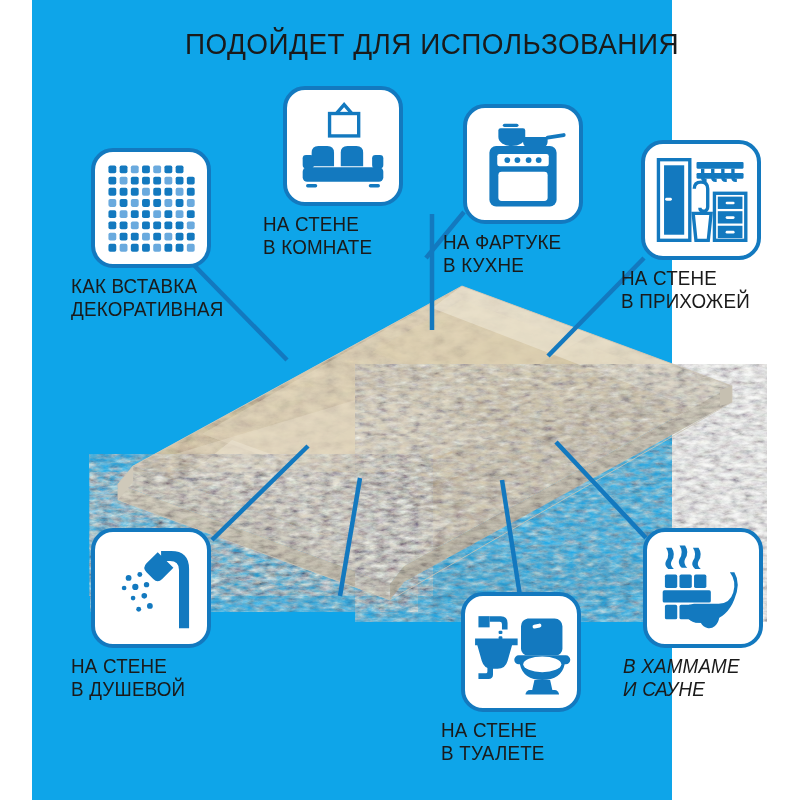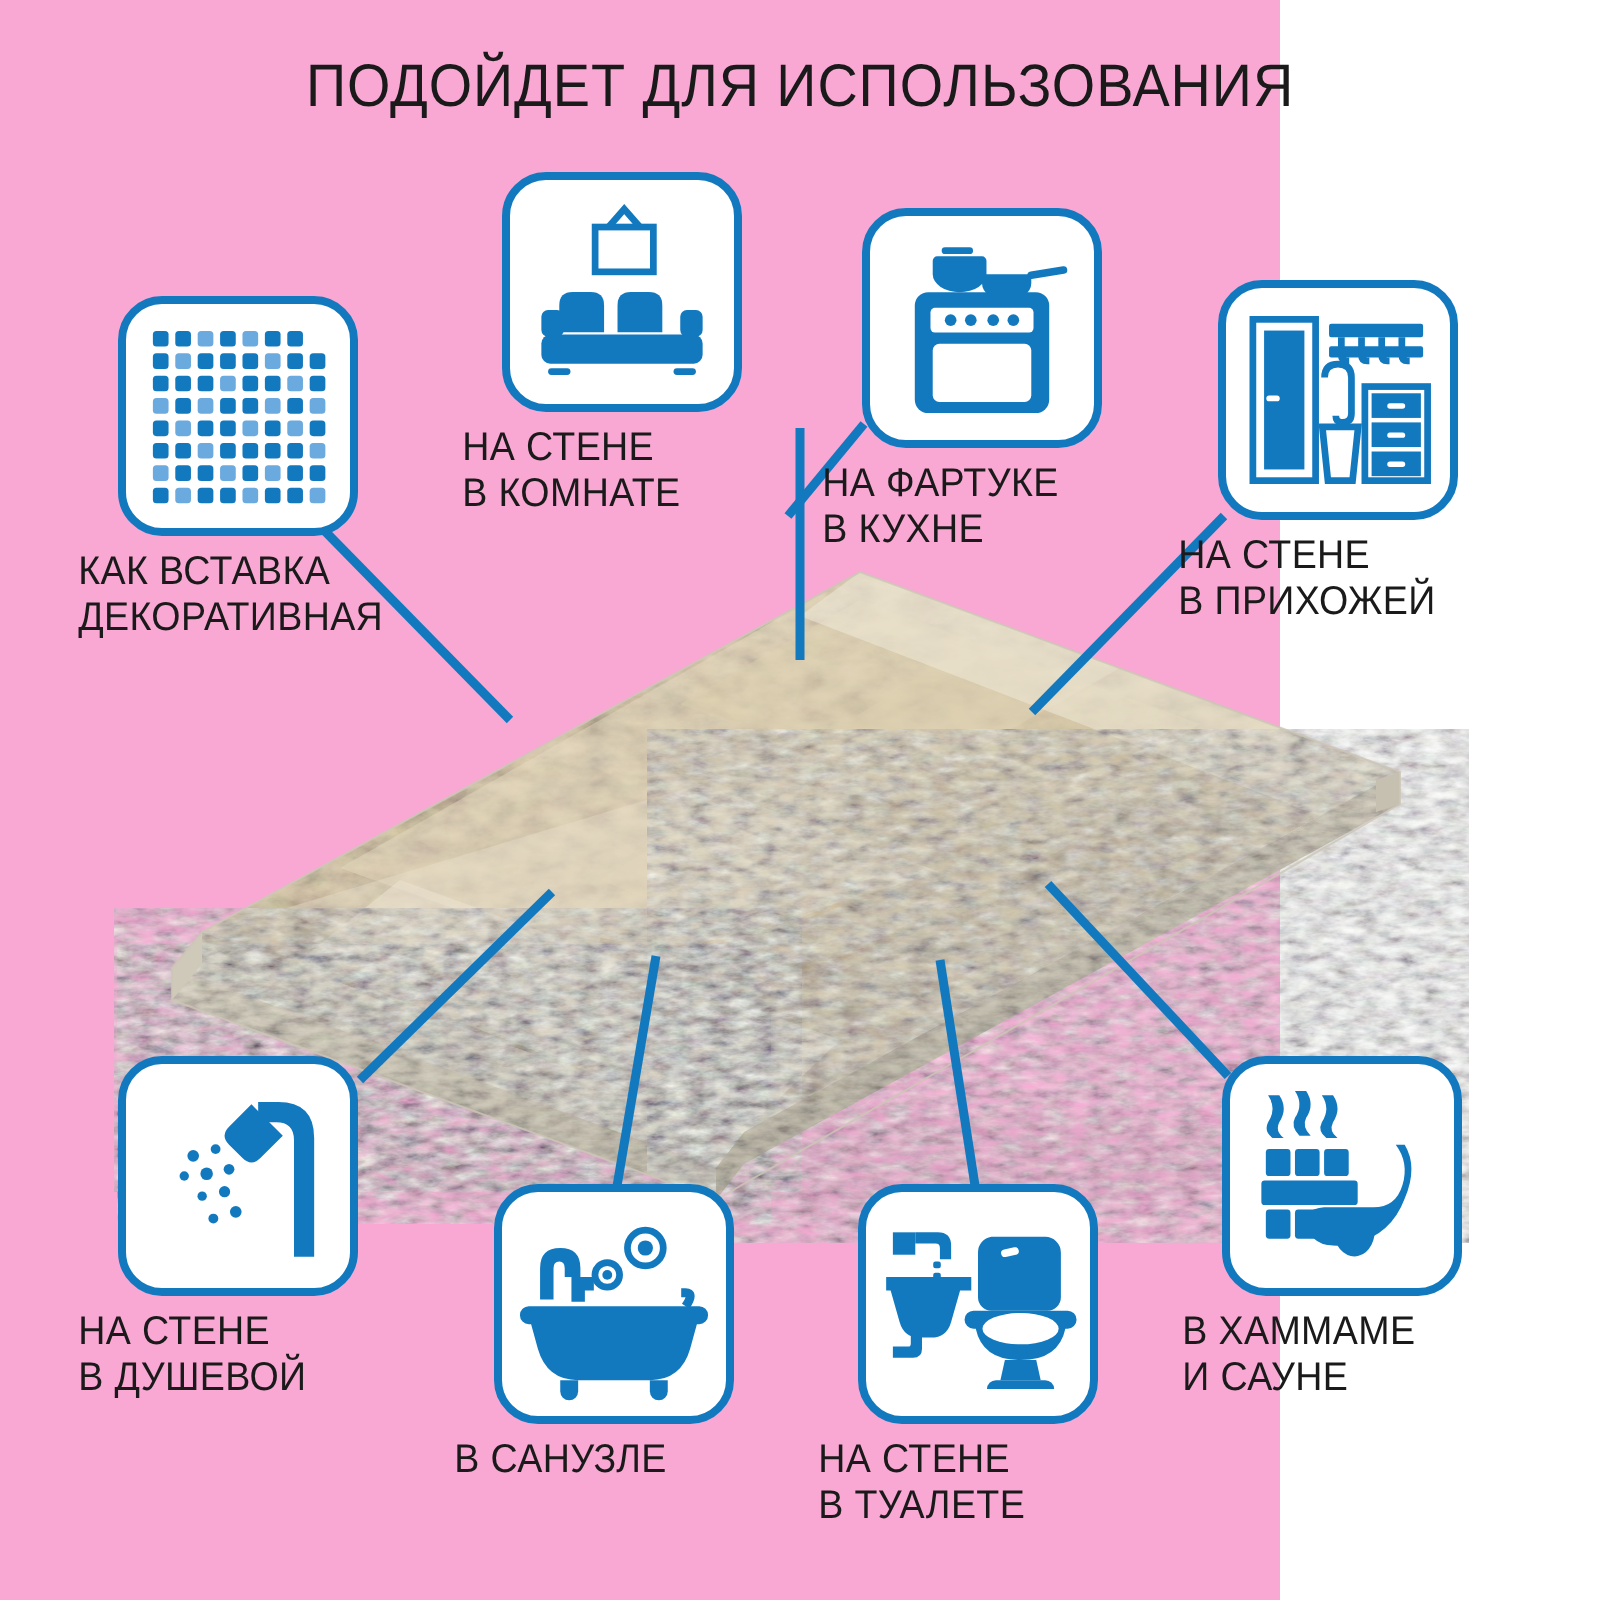--- a/index.html
+++ b/index.html
@@ -12,21 +12,22 @@
     width: 800px;
     height: 800px;
     overflow: hidden;
     font-family: "Liberation Sans", "DejaVu Sans", sans-serif;
     position: relative;
   }
   #stage {
     position: relative;
     width: 640px;
     height: 800px;
-    background: #f9a8d4;
+    background: #0ea5e9;
+    margin-left: 32px;
   }
 
   
   .title {
     position: absolute;
     left: 0;
     top: 26px;
     width: 800px;
     text-align: center;
     font-size: 30px;
@@ -82,21 +83,21 @@
   .caption .l2 { display: block; }
 
   
   #f-mosaic   { left: 34px;  top: 148px; }
   #f-room     { left: 226px; top: 86px;  }
   #f-kitchen  { left: 406px; top: 104px;  }
   #f-hallway  { left: 584px; top: 140px; }
   #f-shower   { left: 34px;  top: 528px; }
   #f-bathroom { left: 222px; top: 592px; }
   #f-toilet   { left: 404px; top: 592px; }
-  #f-sauna    { left: 586px; top: 528px; }
+  #f-sauna    { left: 586px; top: 528px; font-style: italic; }
 </style>
 </head>
 <body>
 
 <div id="stage">
 
   <div class="title">ПОДОЙДЕТ ДЛЯ ИСПОЛЬЗОВАНИЯ</div>
 
   <div id="tile-layer">
     <svg width="800" height="800" viewBox="0 0 800 800">
@@ -409,51 +410,20 @@
           <circle cx="39" cy="69" r="2.2"></circle>
         </g>
       </svg>
     </div>
     <div class="caption">
       <span>НА СТЕНЕ</span>
       <span class="l2">В ДУШЕВОЙ</span>
     </div>
   </div>
 
-  <div class="feature" id="f-bathroom">
-    <div class="card">
-      <svg viewBox="0 0 100 100">
-        <g fill="#1379bf">
-
-          <path d="M17 48 V34 q0 -9 9 -9 q9 0 9 9 v4 h-7 v-4 q0 -3 -2.4 -3 q-2.6 0 -2.6 3 v14 z"></path>
-          <path d="M31 38 h10 v6 h-4 v5 h-6 z"></path>
-
-          <path d="M12 51 h76 a4 4 0 0 1 0 8 h-1 l-3 11 q-4 14 -18 14 h-32 q-14 0 -18 -14 l-3 -11 h-1 a4 4 0 0 1 0 -8 z"></path>
-
-          <path d="M82 51 q4 -6 0 -6 h-2" fill="none" stroke="#1379bf" stroke-width="4"></path>
-
-          <path d="M26 84 v5 a4 4 0 0 0 8 0 v-5 z"></path>
-          <path d="M66 84 v5 a4 4 0 0 0 8 0 v-5 z"></path>
-        </g>
-
-        <g fill="none" stroke="#1379bf" stroke-width="3">
-          <circle cx="47" cy="37" r="5.5"></circle>
-          <circle cx="64" cy="25" r="8"></circle>
-        </g>
-        <g fill="#1379bf">
-          <circle cx="47" cy="37" r="2.2"></circle>
-          <circle cx="64" cy="25" r="3.4"></circle>
-        </g>
-      </svg>
-    </div>
-    <div class="caption">
-      <span>В САНУЗЛЕ</span>
-      
-    </div>
-  </div>
 
   <div class="feature" id="f-toilet">
     <div class="card">
       <svg viewBox="0 0 100 100">
 
         <g fill="#1379bf">
           <path d="M12 18 h10 v10 h-10 z"></path>
           <path d="M22 18 h10 q6 0 6 6 v6 h-5 v-5 q0 -2 -2 -2 h-9 z"></path>
           <rect x="30" y="31" width="3.4" height="3" rx="1"></rect>
           <rect x="30" y="36" width="3.4" height="3" rx="1"></rect>

